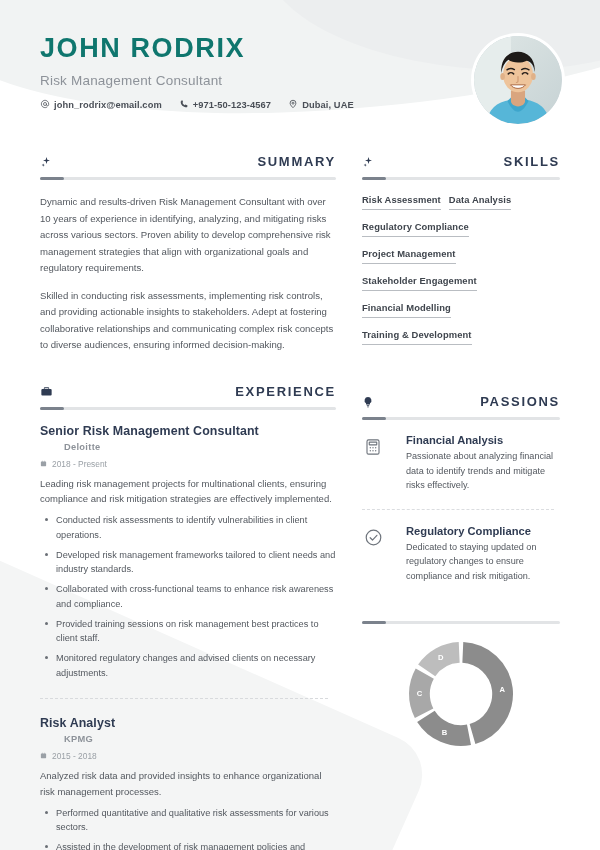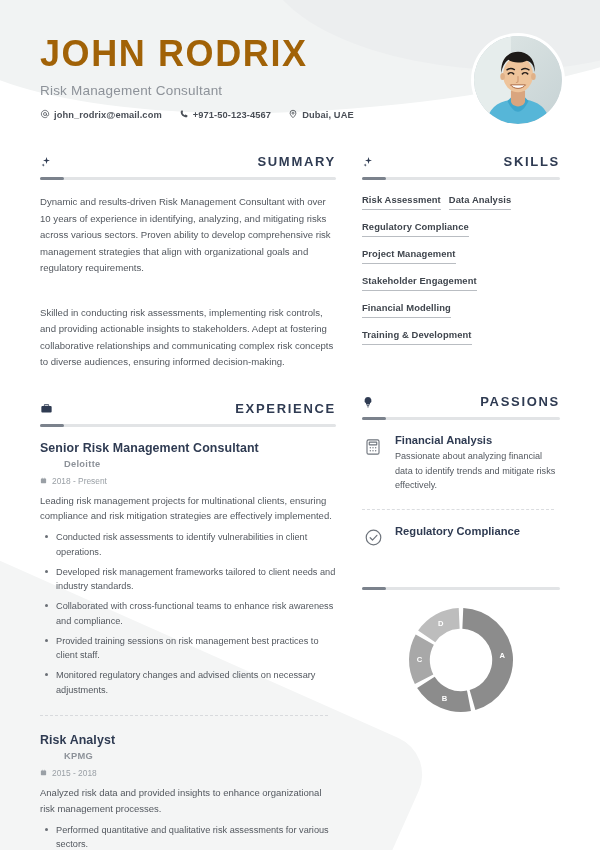--- a/index.html
+++ b/index.html
@@ -40,22 +40,22 @@
     background:#fafbfb;
     transform:rotate(16deg);
     border-radius:40px;
   }
 
   .page { position:relative; z-index:2; width:600px; height:850px; padding:0; }
 
   
   .header { position:relative; padding:34px 40px 0 40px; height:132px; }
   .name {
-    font-size:36px; font-weight:bold; letter-spacing:1.6px;
-    color:#a16207; line-height:1.1;
+    font-size:27px; font-weight:bold; letter-spacing:1.6px;
+    color:#0f766e; line-height:1.1;
   }
   .title-role {
     margin-top:9px; font-size:13.5px; color:#8d9299; font-weight:normal;
     letter-spacing:.2px;
   }
   .contact-row {
     margin-top:11px; display:flex; align-items:flex-end; gap:17px;
     font-size:9.3px; font-weight:bold; color:#4a4f57; letter-spacing:.1px;
   }
   .contact-item { display:flex; align-items:center; gap:4px; }
@@ -89,21 +89,21 @@
   .sec-rule::before {
     content:""; position:absolute; left:0; top:0;
     width:24px; height:3px; background:#7b828c; border-radius:2px;
   }
   .sec-body { margin-top:14px; }
 
   
   .para {
     font-size:9.6px; line-height:1.72; color:#53585f;
   }
-  .para + .para { margin-top:28px; }
+  .para + .para { margin-top:11px; }
 
   
   .job { position:relative; }
   .job + .job { margin-top:18px; padding-top:18px; }
   .job.divided::before {
     content:""; position:absolute; top:0; left:0; right:8px;
     border-top:1px dashed #d8dadd;
   }
   .job-title { font-size:12.4px; font-weight:bold; color:#2f3b52; letter-spacing:.1px; }
   .job-company { margin-top:4px; font-size:9.3px; font-weight:bold; color:#8d9299; letter-spacing:.3px;padding-left:24px; }
@@ -125,21 +125,21 @@
   
   .skills { display:flex; flex-wrap:wrap; gap:4px 8px; }
   .skill {
     font-size:9.4px; font-weight:bold; color:#3f454d;
     padding-bottom:4px; border-bottom:1.6px solid #b9bdc2;
     letter-spacing:.1px; white-space:nowrap;
     margin-bottom:7px;
   }
 
   
-  .passion { display:flex; gap:11px; align-items:flex-start; }
+  .passion { display:flex; gap:22px; align-items:flex-start; }
   .passion + .passion { margin-top:16px; padding-top:16px; position:relative; }
   .passion.divided::before {
     content:""; position:absolute; top:0; left:0; right:6px;
     border-top:1px dashed #dbdde0;
   }
   .passion-icon {
     flex:0 0 auto; width:22px; height:22px; margin-top:2px;
     display:flex; align-items:center; justify-content:center; color:#6e747c;
   }
   .passion-title { font-size:11.2px; font-weight:bold; color:#2f3b52; }
@@ -383,20 +383,21 @@
 
           <div class="passion divided">
             <span class="passion-icon">
               <svg width="19" height="19" viewBox="0 0 24 24" fill="none" stroke="#6e747c" stroke-width="1.5">
                 <circle cx="12" cy="12" r="9.2"></circle>
                 <path d="M7.8 12.3l2.9 2.9 5.6-6" stroke-linecap="round" stroke-linejoin="round"></path>
               </svg>
             </span>
             <div>
               <div class="passion-title">Regulatory Compliance</div>
+              <div class="passion-desc">Dedicated to staying updated on regulatory changes to ensure compliance and risk mitigation.</div>
             </div>
           </div>
 
         </div>
       </div>
 
       <div class="sec" style="margin-top:38px;">
         <div class="sec-rule"></div>
         <div class="sec-body donut-wrap">
           <svg class="donut" width="120" height="120" viewBox="0 0 120 120">

